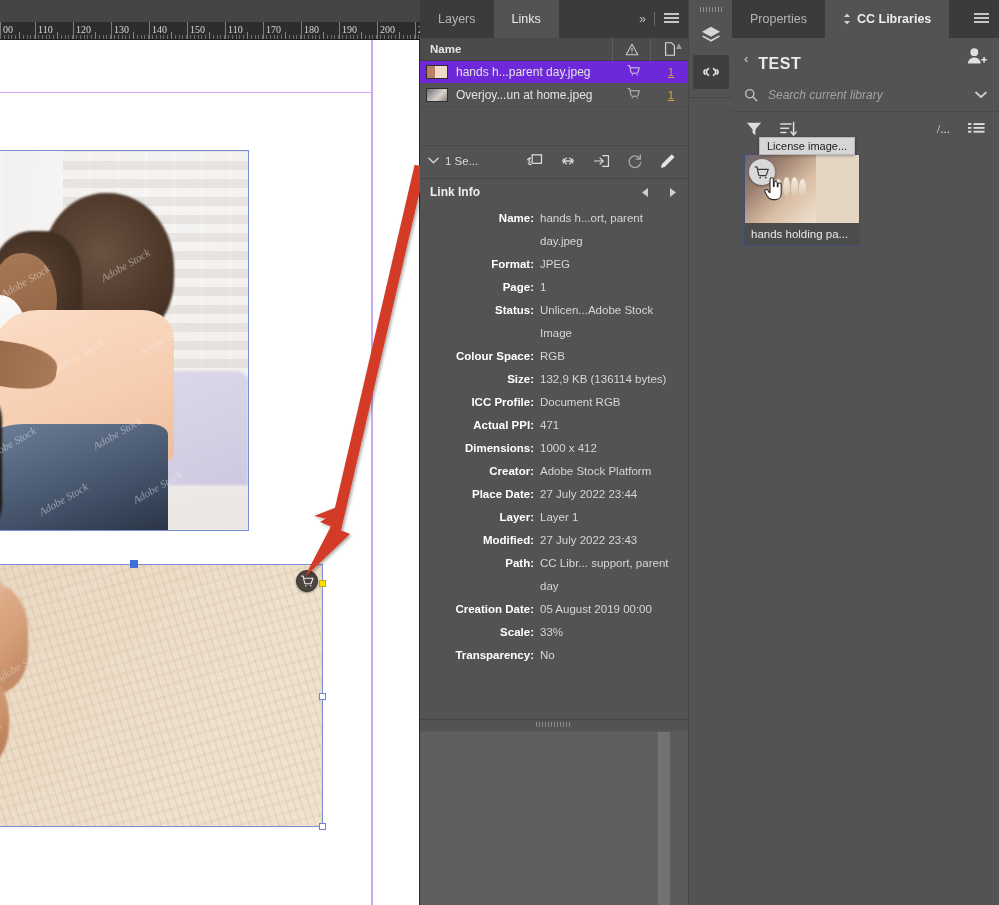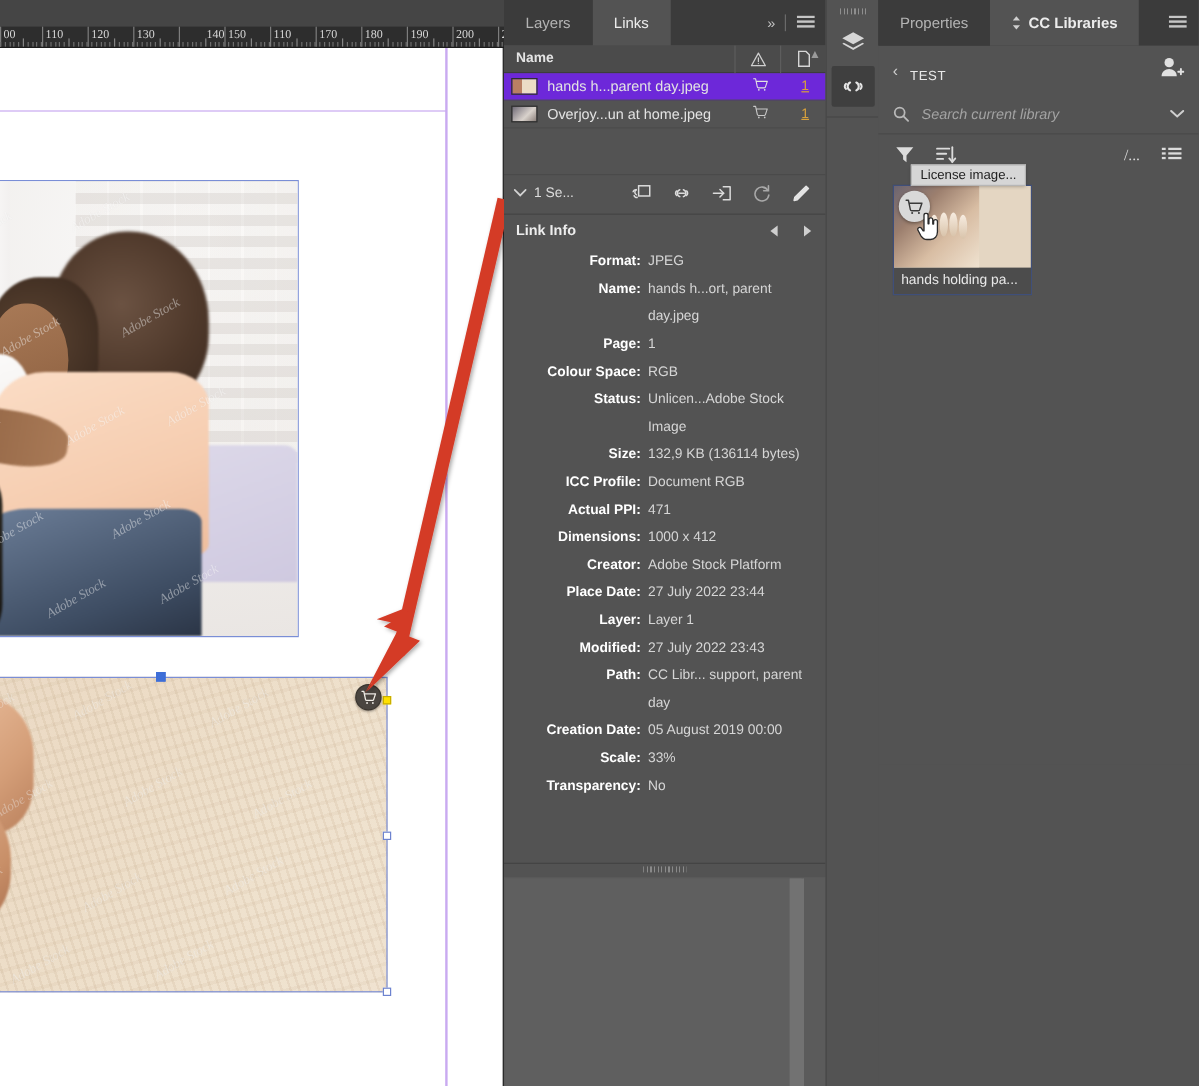--- a/index.html
+++ b/index.html
@@ -343,21 +343,21 @@
     position:absolute; left:732px; top:0; width:267px; height:637px;
     background:#535353;
   }
   .rp-tabbar { height:38px; background:#3b3b3b; display:flex; align-items:flex-end; }
   .rp-right { margin-left:auto; display:flex; align-items:center; height:38px; padding-right:10px; color:#c2c2c2;}
   .rp-head {
     height:40px; display:flex; align-items:center; padding:0 12px;
     color:#e6e6e6;
   }
   .rp-back { font-size:13px; margin-right:10px; color:#cfcfcf; }
-  .rp-libname { font-size:11px; font-weight:normal; letter-spacing:.5px; color:#e9e9e9;margin-top:11px; }
+  .rp-libname { font-size:16px; font-weight:bold; letter-spacing:.5px; color:#e9e9e9;margin-top:11px; }
   .rp-invite { margin-left:auto; }
 
   .rp-search {
     height:34px; display:flex; align-items:center; padding:0 12px;
     border-bottom:1px solid #4a4a4a; margin:0 0 0 0;
   }
   .rp-search input {
     flex:1; background:transparent; border:0; outline:0;
     color:#cfcfcf; font-size:12px; font-style:italic;
     font-family:"Liberation Sans", sans-serif;
@@ -501,21 +501,21 @@
     <div class="ruler-h">
       <div class="ruler-tick-major" style="left:0px;"></div>   
         <div class="ruler-label" style="left:0px;">00</div>
       <div class="ruler-tick-major" style="left:35px;"></div>  
         <div class="ruler-label" style="left:35px;">110</div>
       <div class="ruler-tick-major" style="left:73px;"></div>  
         <div class="ruler-label" style="left:73px;">120</div>
       <div class="ruler-tick-major" style="left:111px;"></div> 
         <div class="ruler-label" style="left:111px;">130</div>
       <div class="ruler-tick-major" style="left:149px;"></div> 
-        <div class="ruler-label" style="left:149px;margin-left:20px;">140</div>
+        <div class="ruler-label" style="left:149px;">140</div>
       <div class="ruler-tick-major" style="left:187px;"></div> 
         <div class="ruler-label" style="left:187px;">150</div>
       <div class="ruler-tick-major" style="left:225px;"></div> 
         <div class="ruler-label" style="left:225px;">110</div>
       <div class="ruler-tick-major" style="left:263px;"></div> 
         <div class="ruler-label" style="left:263px;">170</div>
       <div class="ruler-tick-major" style="left:301px;"></div> 
         <div class="ruler-label" style="left:301px;">180</div>
       <div class="ruler-tick-major" style="left:339px;"></div> 
         <div class="ruler-label" style="left:339px;">190</div>
@@ -759,38 +759,38 @@
             <svg width="10" height="11" viewBox="0 0 10 11">
               <path d="M8 1 L2 5.5 L8 10 Z" fill="#cfcfcf"></path>
             </svg>
             <svg width="10" height="11" viewBox="0 0 10 11">
               <path d="M2 1 L8 5.5 L2 10 Z" fill="#cfcfcf"></path>
             </svg>
           </span>
         </div>
         <div class="li-rows" id="link-info-rows">
             <div class="li-row">
+              <span class="li-key">Name:</span>
+              <span class="li-val">hands h...ort, parent day.jpeg</span>
+            </div>
+            <div class="li-row">
               <span class="li-key">Format:</span>
               <span class="li-val">JPEG</span>
             </div>
             <div class="li-row">
-              <span class="li-key">Name:</span>
-              <span class="li-val">hands h...ort, parent day.jpeg</span>
-            </div>
-            <div class="li-row">
               <span class="li-key">Page:</span>
               <span class="li-val">1</span>
             </div>
             <div class="li-row">
+              <span class="li-key">Status:</span>
+              <span class="li-val">Unlicen...Adobe Stock Image</span>
+            </div>
+            <div class="li-row">
               <span class="li-key">Colour Space:</span>
               <span class="li-val">RGB</span>
-            </div>
-            <div class="li-row">
-              <span class="li-key">Status:</span>
-              <span class="li-val">Unlicen...Adobe Stock Image</span>
             </div>
             <div class="li-row">
               <span class="li-key">Size:</span>
               <span class="li-val">132,9 KB (136114 bytes)</span>
             </div>
             <div class="li-row">
               <span class="li-key">ICC Profile:</span>
               <span class="li-val">Document RGB</span>
             </div>
             <div class="li-row">

